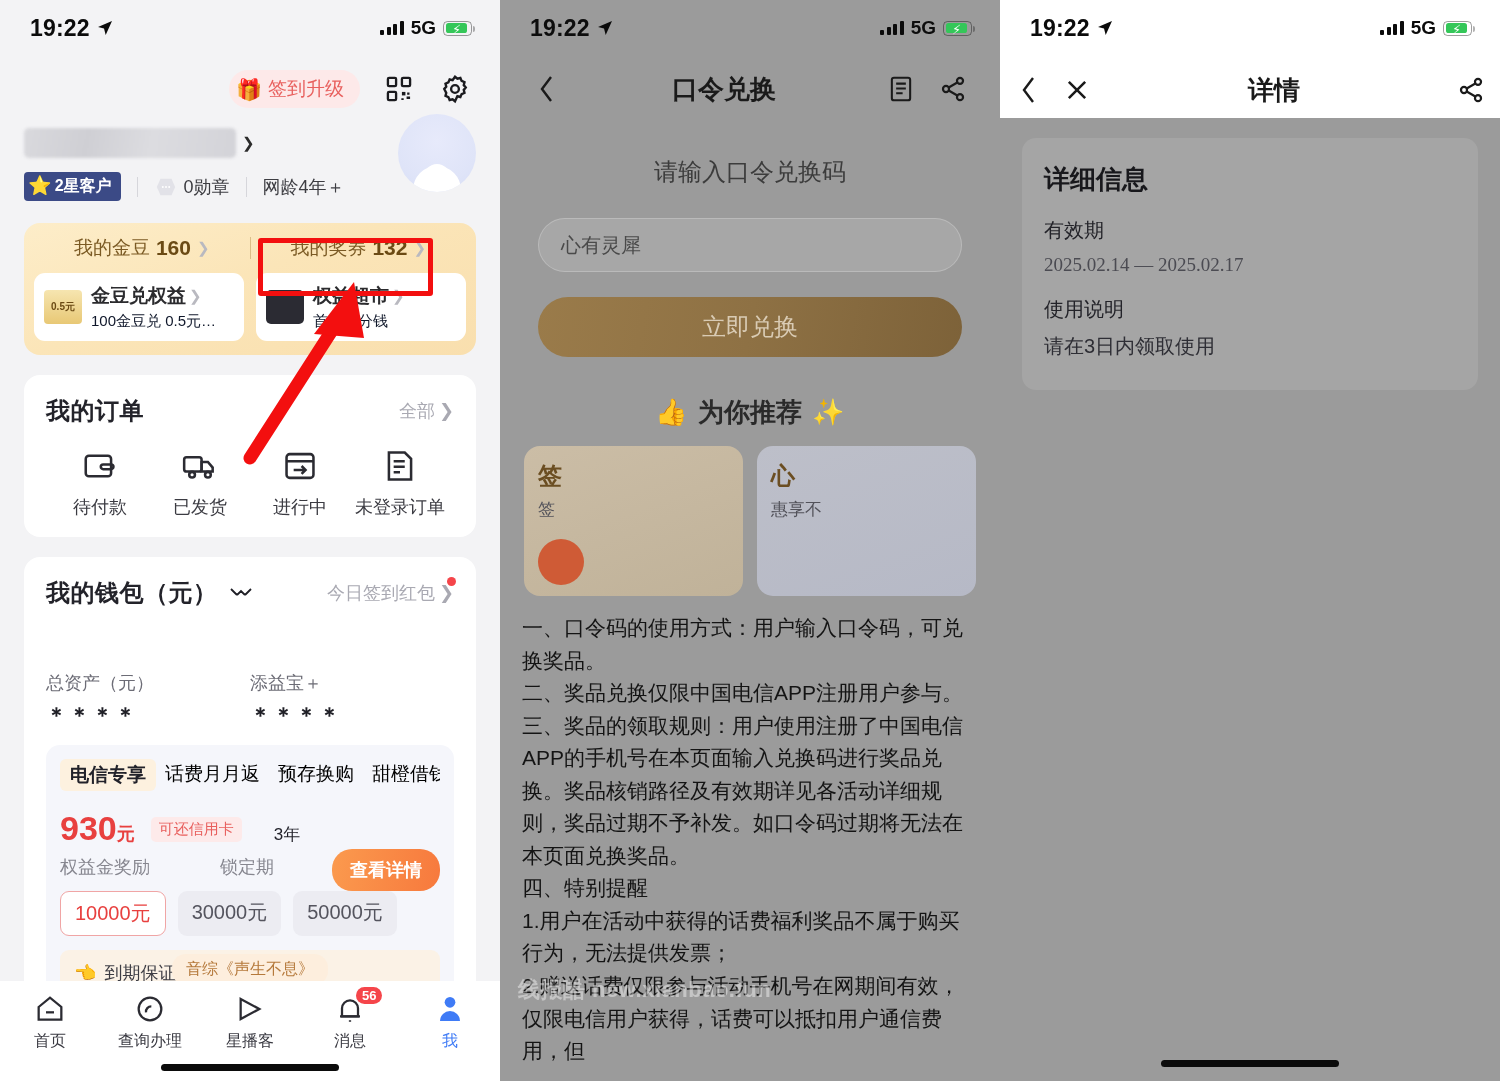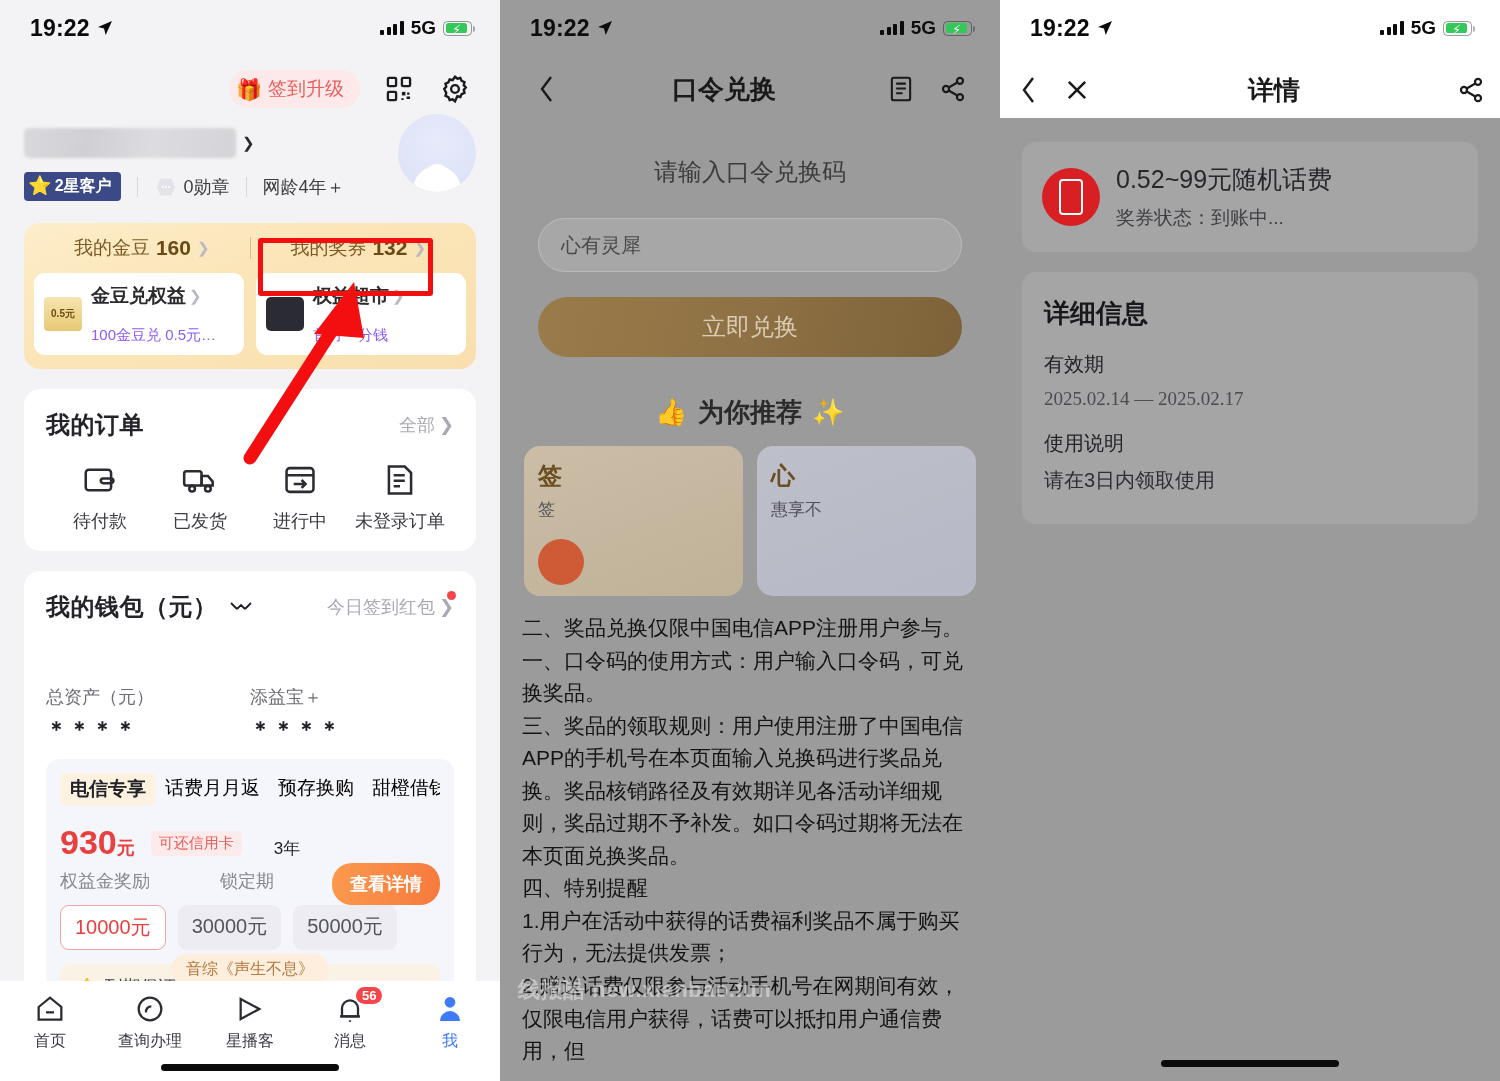--- a/index.html
+++ b/index.html
@@ -84,21 +84,21 @@
   .gold-row { display:flex; gap:12px; margin-top: 12px; }
   .gold-item {
     flex:1; background:#fff; border-radius: 11px; padding: 10px 10px;
     display:flex; align-items:center; gap:9px;
   }
   .gi-icon { width: 38px; height: 34px; flex:none; border-radius:4px; position:relative; overflow:hidden;}
   .gi-coin { background: linear-gradient(#f6e5b0,#e8c875); display:flex;align-items:center;justify-content:center;
              font-size:10px; color:#6b4a14; font-weight:bold; border-radius:4px;}
   .gi-bag { background:#2b2b33; border-radius:5px; }
   .gi-t1 { font-size:19px; font-weight:bold; color:#2b2b2e; display:flex; align-items:center; gap:3px;}
-  .gi-t2 { font-size:15px; color:#8b5cf6; margin-top:17px; white-space:nowrap; overflow:hidden;}
+  .gi-t2 { font-size:15px; color:#0f172a; margin-top:3px; white-space:nowrap; overflow:hidden;}
   .chev-g { color:#b9b9c0; font-size:15px; font-weight:400;}
 
   .red-box {
     position:absolute; left: 258px; top: 238px; width: 175px; height: 58px;
     border: 5px solid #f30f0f; border-radius: 3px; z-index: 9; pointer-events:none;
   }
   .red-arrow { position:absolute; left: 236px; top: 276px; z-index: 9; }
 
   .card {
     margin: 20px 24px 0; background:#fff; border-radius: 16px; padding: 20px 22px 18px;
@@ -559,22 +559,22 @@
         <div class="rc-s">签</div>
         <div class="rc-b"></div>
       </div>
       <div class="rec-card rc2">
         <div class="rc-t">心</div>
         <div class="rc-s">惠享不</div>
       </div>
     </div>
 
     <div class="rules">
+      <p>一、口令码的使用方式：用户输入口令码，可兑换奖品。</p>
       <p>二、奖品兑换仅限中国电信APP注册用户参与。</p>
-      <p>一、口令码的使用方式：用户输入口令码，可兑换奖品。</p>
       <p>三、奖品的领取规则：用户使用注册了中国电信APP的手机号在本页面输入兑换码进行奖品兑换。奖品核销路径及有效期详见各活动详细规则，奖品过期不予补发。如口令码过期将无法在本页面兑换奖品。</p>
       <p>四、特别提醒</p>
       <p>1.用户在活动中获得的话费福利奖品不属于购买行为，无法提供发票；</p>
       <p>2.赠送话费仅限参与活动手机号在网期间有效，仅限电信用户获得，话费可以抵扣用户通信费用，但</p>
     </div>
 
     <div class="watermark">线报酷 new.xianbao.fun</div>
 
     <div class="dlg-wrap"></div>
 
@@ -619,29 +619,20 @@
           <svg width="28" height="28" viewBox="0 0 24 24" fill="none" stroke="#1a1a1a" stroke-width="1.9">
             <circle cx="18" cy="5" r="2.6"></circle>
               <circle cx="6" cy="12" r="2.6"></circle>
               <circle cx="18" cy="19" r="2.6"></circle>
             <path d="M8.3 10.7l7.4-4.3M8.3 13.3l7.4 4.3"></path>
           </svg>
         </div>
       </div>
     </div>
 
-    <div class="p3-card">
-      <div class="phone-circ">
-          <div class="phone-g"></div>
-        </div>
-      <div>
-        <div class="p3c-t">0.52~99元随机话费</div>
-        <div class="p3c-s">奖券状态：到账中...</div>
-      </div>
-    </div>
 
     <div class="p3-card2">
       <div class="p3-h">详细信息</div>
       <div class="p3-l">有效期</div>
       <div class="p3-v">2025.02.14 — 2025.02.17</div>
       <div class="p3-l">使用说明</div>
       <div class="p3-v" style="color:#2e2e35;font-family:'Liberation Sans',sans-serif;font-size:20px;">请在3日内领取使用</div>
     </div>
 
     <div class="home-ind3"></div>

